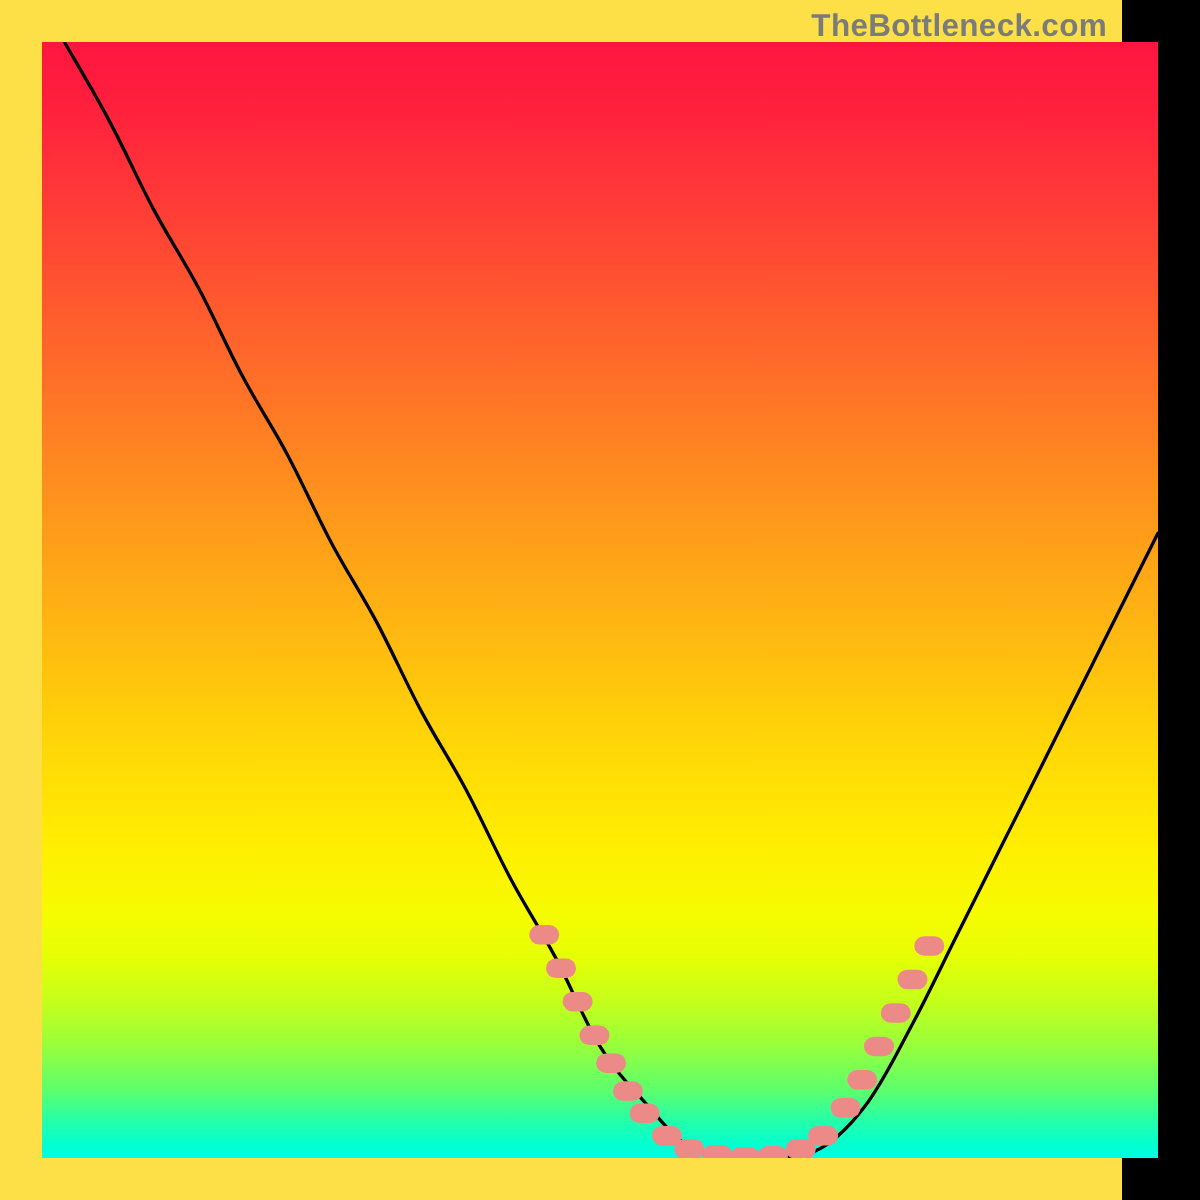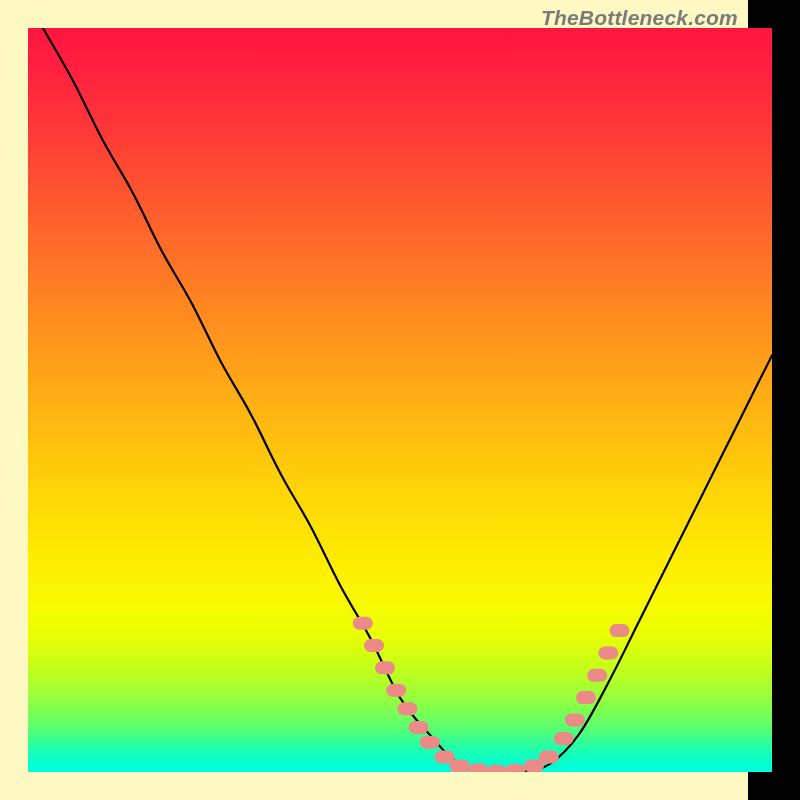--- a/index.html
+++ b/index.html
@@ -1,22 +1,21 @@
 <!DOCTYPE html>
 <html><head>
 <meta charset="utf-8">
 <style>
   * { margin: 0; padding: 0; box-sizing: border-box; }
   html, body { width: 800px; height: 800px; overflow: hidden; background: #000; }
   .frame {
     position: relative;
     width: 748px;
     height: 800px;
-    background: #fef9c3;
-    font-style: italic;
+    background: #fde047;
   }
   .plot-area {
     position: absolute;
     left: 28px;
     top: 28px;
     width: 744px;
     height: 744px;
     overflow: hidden;
   }
   .gradient-bg {

